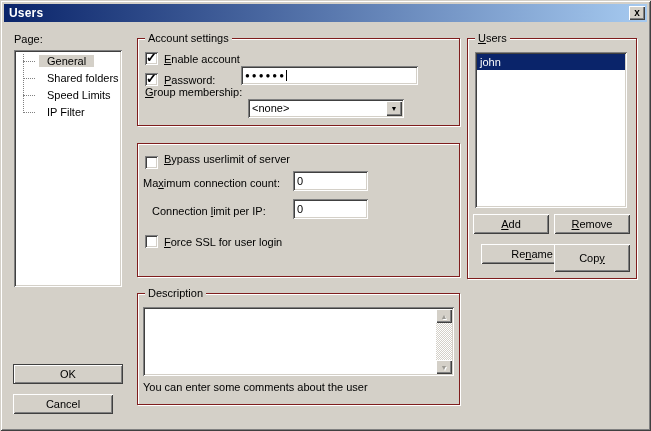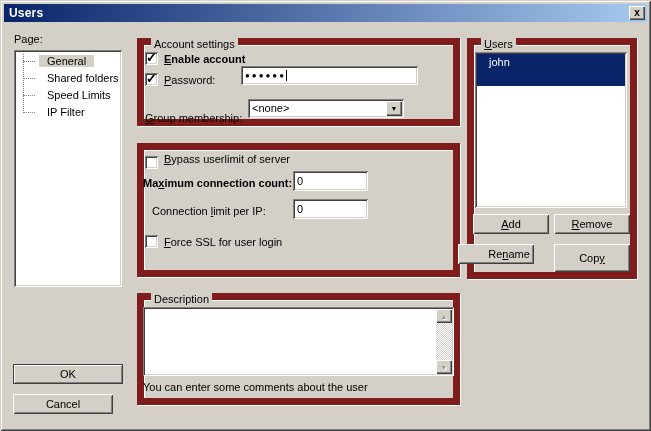--- a/index.html
+++ b/index.html
@@ -38,21 +38,21 @@
                 inset 2px 2px 0 #d4d0c8, inset -2px -2px 0 #808080;
     display:flex;align-items:center;justify-content:center;
     font-family:"Liberation Sans",sans-serif;font-size:11px;color:#000;white-space:nowrap;
   }
   .btn-default{
     box-shadow: inset 0 0 0 1px #404040,
                 inset 2px 2px 0 #ffffff, inset -2px -2px 0 #808080;
   }
   
   .group{
-    position:absolute;border:7px solid #7f1d1d;
+    position:absolute;border:1px solid #7f1d1d;
     box-shadow: 1px 1px 0 #ffffff, inset 1px 1px 0 #ffffff;
   }
   .group-title{
     position:absolute;top:-7px;left:7px;background:#d4d0c8;padding:0 3px;white-space:nowrap;
   }
   
   .checkbox{
     position:absolute;width:13px;height:13px;background:#fff;
     box-shadow: inset 1px 1px 0 #808080, inset -1px -1px 0 #ffffff,
                 inset 2px 2px 0 #404040, inset -2px -2px 0 #d4d0c8;
@@ -69,21 +69,21 @@
   
   .field-text{padding-left:4px;line-height:19px;white-space:nowrap;}
   .pw-dots{font-size:8px;letter-spacing:2px;vertical-align:1px;}
   .caret{display:inline-block;width:1px;height:11px;background:#000;vertical-align:-2px;}
   .combo-arrow-btn{
     position:absolute;right:2px;top:2px;bottom:2px;width:16px;background:#d4d0c8;
     box-shadow: inset 1px 1px 0 #ffffff, inset -1px -1px 0 #404040, inset -2px -2px 0 #808080;
     display:flex;align-items:center;justify-content:center;font-size:7px;color:#000;
   }
   
-  .list-item{height:32px;line-height:16px;padding-left:12px;margin:2px;white-space:nowrap;}
+  .list-item{height:16px;line-height:16px;padding-left:3px;margin:2px;white-space:nowrap;}
   .list-item.selected{background:#0a246a;color:#fff;margin:2px;}
   
   .vscroll{position:absolute;right:2px;top:2px;bottom:2px;width:16px;background:#d4d0c8;}
   .vscroll .track{
     position:absolute;left:0;right:0;top:14px;bottom:14px;background-color:#d4d0c8;
     background-image:
       linear-gradient(45deg,#ffffff 25%,transparent 25%,transparent 75%,#ffffff 75%),
       linear-gradient(45deg,#ffffff 25%,transparent 25%,transparent 75%,#ffffff 75%);
     background-size:2px 2px;background-position:0 0,1px 1px;
   }
@@ -125,41 +125,41 @@
       <span class="lbl">IP Filter</span>
     </div>
   </div>
 
   <div class="group" style="left:137px;top:38px;width:323px;height:88px;">
     <span class="group-title">
       <span>Account settings</span>
     </span>
   </div>
   <div class="checkbox" style="left:145px;top:52px;" data-checked="true"></div>
-  <div class="label" style="left:164px;top:53px;font-weight:bold;"><span></span><span class="ak">E</span><span>nable account</span></div>
+  <div class="label" style="left:164px;top:53px;"><span></span><span class="ak">E</span><span>nable account</span></div>
 
   <div class="checkbox" style="left:145px;top:73px;" data-checked="true"></div>
   <div class="label" style="left:164px;top:74px;"><span></span><span class="ak">P</span><span>assword:</span></div>
   <div class="sunken field-text" style="left:241px;top:66px;width:177px;height:19px;">
     <span class="pw-dots">●●●●●●</span><span class="caret"></span>
   </div>
 
-  <div class="label" style="left:145px;top:112px;"><span></span><span class="ak">G</span><span>roup membership:</span></div>
+  <div class="label" style="left:145px;top:86px;"><span></span><span class="ak">G</span><span>roup membership:</span></div>
   <div class="sunken field-text" style="left:248px;top:99px;width:156px;height:19px;">
     <span>&lt;none&gt;</span>
     <div class="combo-arrow-btn">
       <span>▼</span>
     </div>
   </div>
 
   <div class="group" style="left:137px;top:143px;width:323px;height:134px;"></div>
   <div class="checkbox" style="left:145px;top:156px;" data-checked="false"></div>
   <div class="label" style="left:164px;top:142px;margin-top:11px;"><span></span><span class="ak">B</span><span>ypass userlimit of server</span></div>
 
-  <div class="label" style="left:143px;top:177px;font-weight:bold;"><span>Ma</span><span class="ak">x</span><span>imum connection count:</span></div>
+  <div class="label" style="left:143px;top:177px;"><span>Ma</span><span class="ak">x</span><span>imum connection count:</span></div>
   <div class="sunken field-text" style="left:293px;top:171px;width:75px;height:20px;line-height:20px;">
     <span>0</span>
   </div>
 
   <div class="label" style="left:152px;top:205px;"><span>Connection </span><span class="ak">l</span><span>imit per IP:</span></div>
   <div class="sunken field-text" style="left:293px;top:199px;width:75px;height:20px;line-height:20px;">
     <span>0</span>
   </div>
 
   <div class="checkbox" style="left:145px;top:235px;" data-checked="false"></div>
@@ -191,21 +191,21 @@
     <div class="list-item selected">
       <span>john</span>
     </div>
   </div>
   <button class="btn" style="left:473px;top:214px;width:76px;height:20px;">
       <span><span></span><span class="ak">A</span><span>dd</span></span>
     </button>
   <button class="btn" style="left:554px;top:214px;width:76px;height:20px;">
       <span><span></span><span class="ak">R</span><span>emove</span></span>
     </button>
-  <button class="btn" style="left:458px;top:244px;width:76px;height:20px;padding-left:32px;">
+  <button class="btn" style="left:481px;top:244px;width:76px;height:20px;padding-left:32px;">
       <span><span>Re</span><span class="ak">n</span><span>ame</span></span>
     </button>
   <button class="btn" style="left:554px;top:244px;width:76px;height:28px;">
       <span><span>Cop</span><span class="ak">y</span><span></span></span>
     </button>
 
   <button class="btn btn-default" style="left:13px;top:364px;width:110px;height:20px;">
       <span>OK</span>
     </button>
   <button class="btn" style="left:13px;top:394px;width:100px;height:20px;">

